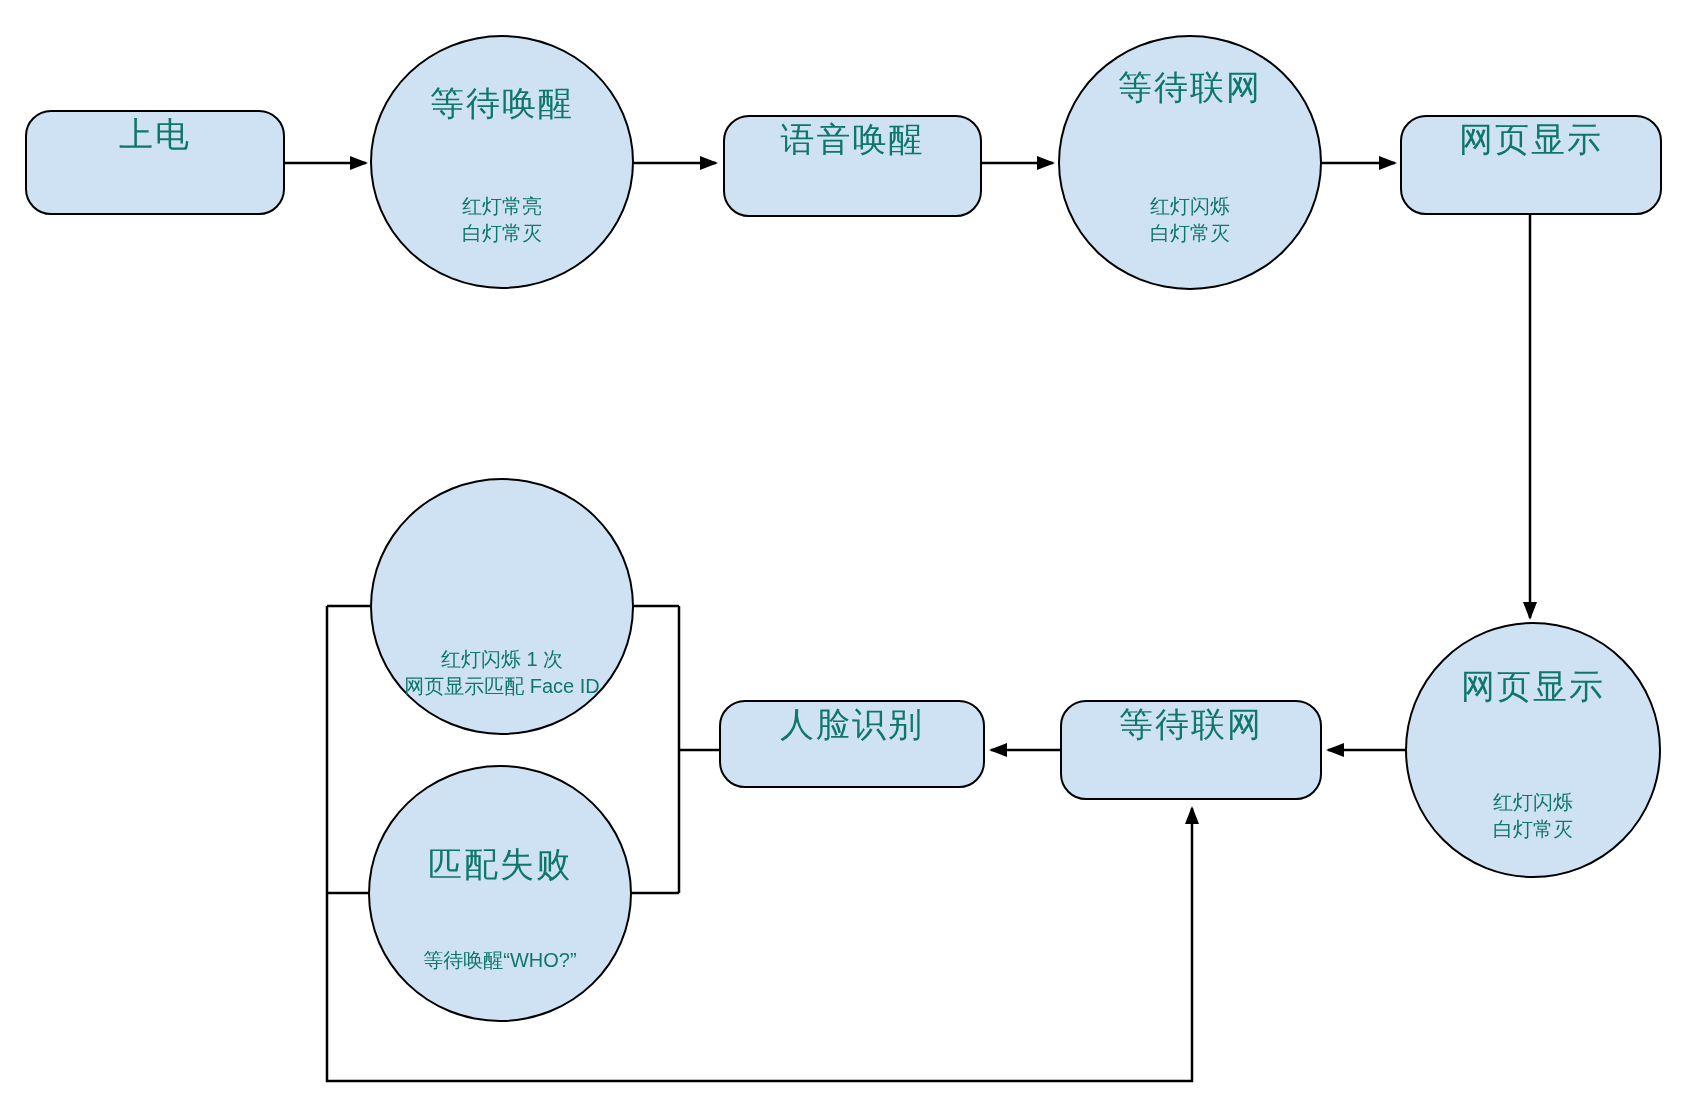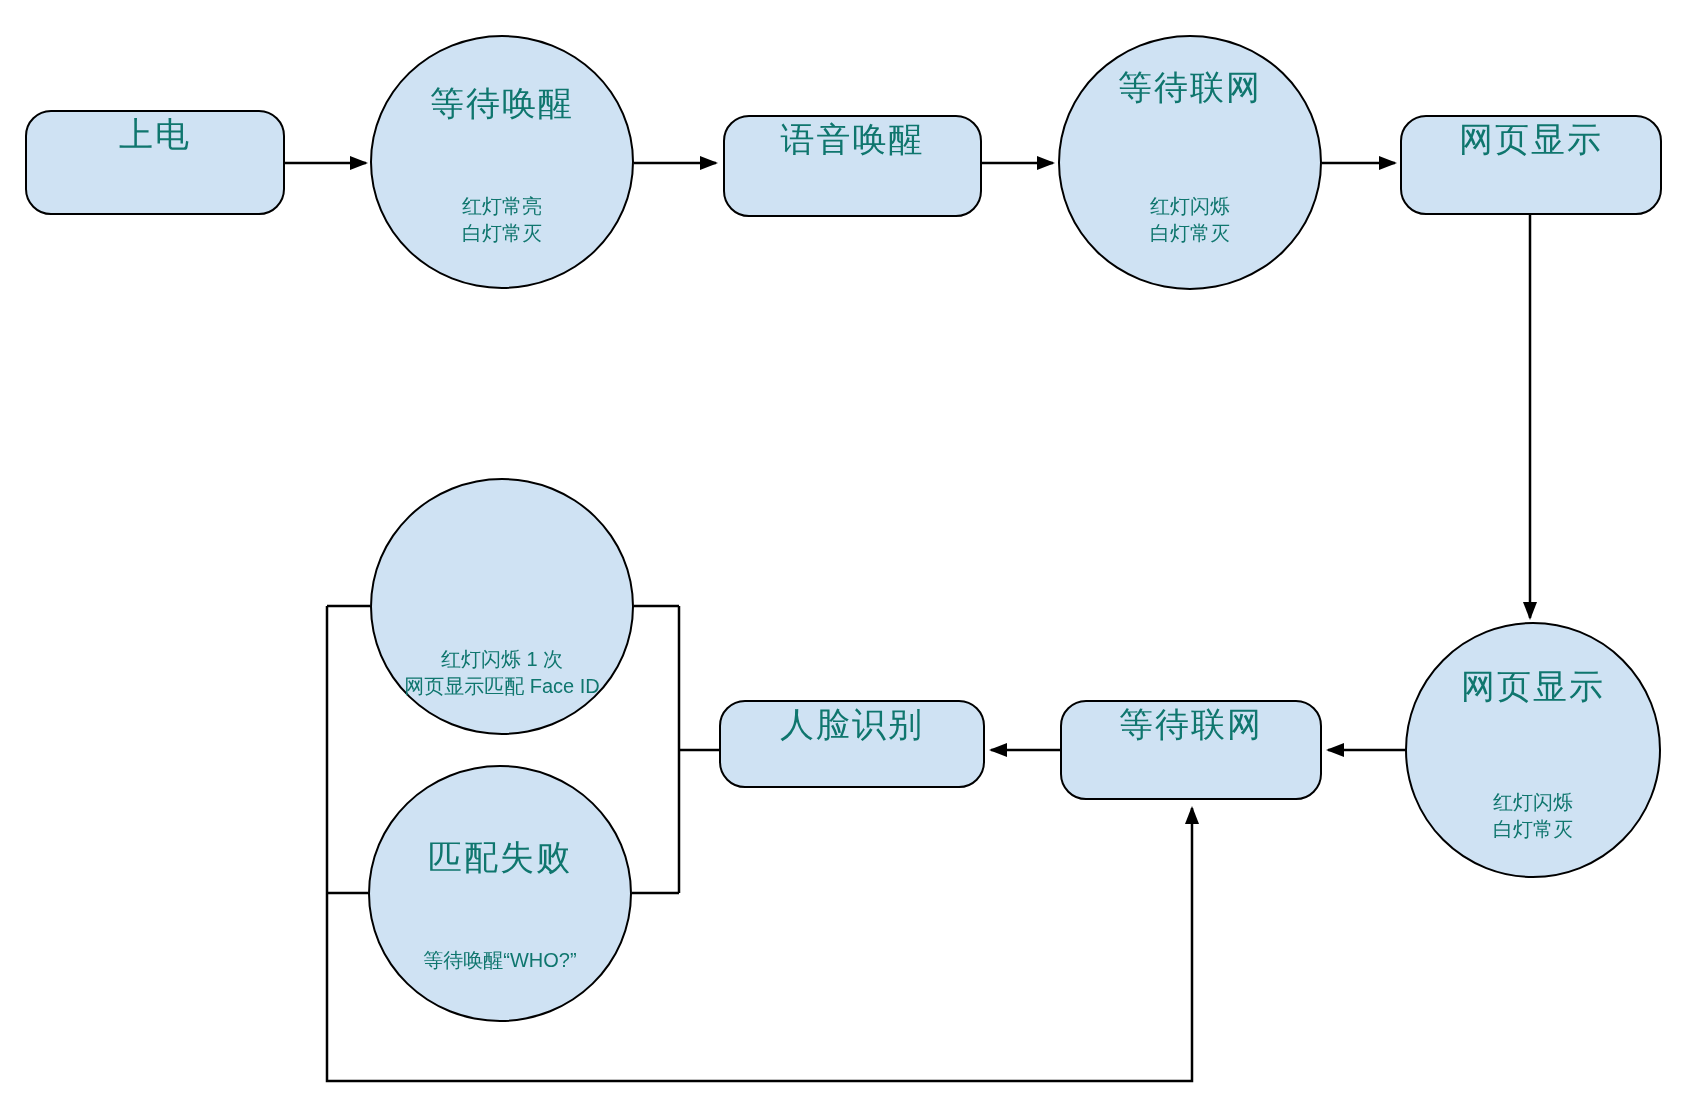--- a/index.html
+++ b/index.html
@@ -74,21 +74,21 @@
   #n-network-success .title { top: 40px; }
   #n-network-success .sub   { top: 165px; }
   
   #n-face-detect     { left: 1060px; top: 700px; width: 262px; height: 100px; }
   #n-face-recognize  { left: 719px;  top: 700px; width: 266px; height: 88px; }
   
   #n-match-success   { left: 370px;  top: 478px; width: 264px; height: 257px; }
   #n-match-success .title   { top: 47px; }
   #n-match-success .sub     { top: 166px; }
   #n-match-fail      { left: 368px;  top: 765px; width: 264px; height: 257px; }
-  #n-match-fail .title      { top: 68px; }
+  #n-match-fail .title      { top: 75px; }
   #n-match-fail .sub        { top: 180px; }
 </style>
 </head>
 <body>
 
 <div id="canvas">
 
   <svg id="edges" viewBox="0 0 1682 1108" xmlns="http://www.w3.org/2000/svg">
     <defs>
       <marker id="arrow" markerUnits="userSpaceOnUse" markerWidth="18" markerHeight="14" refX="16" refY="7" orient="auto">

